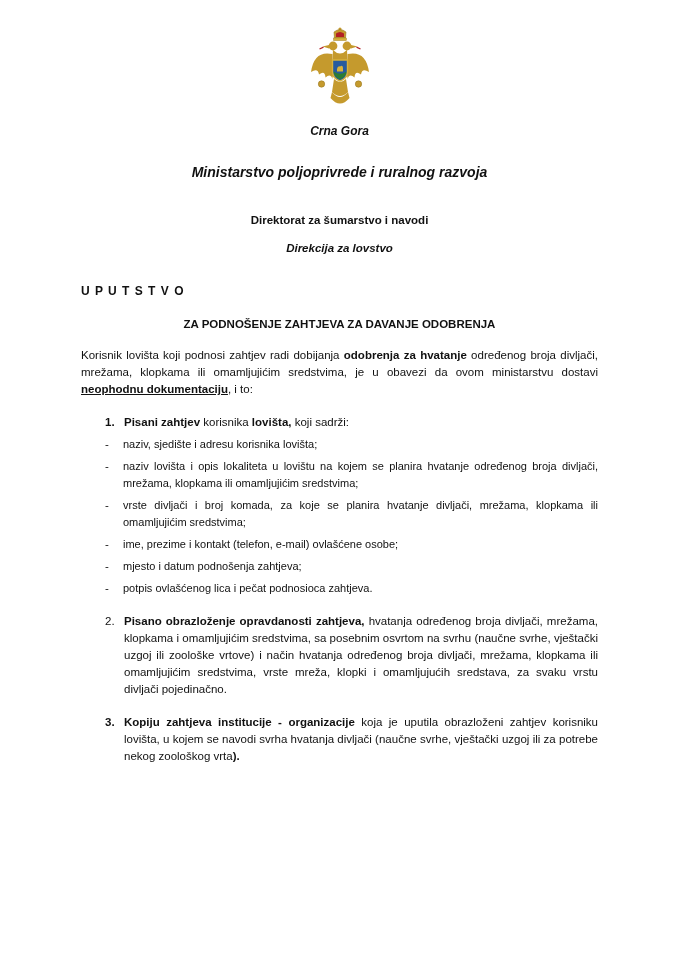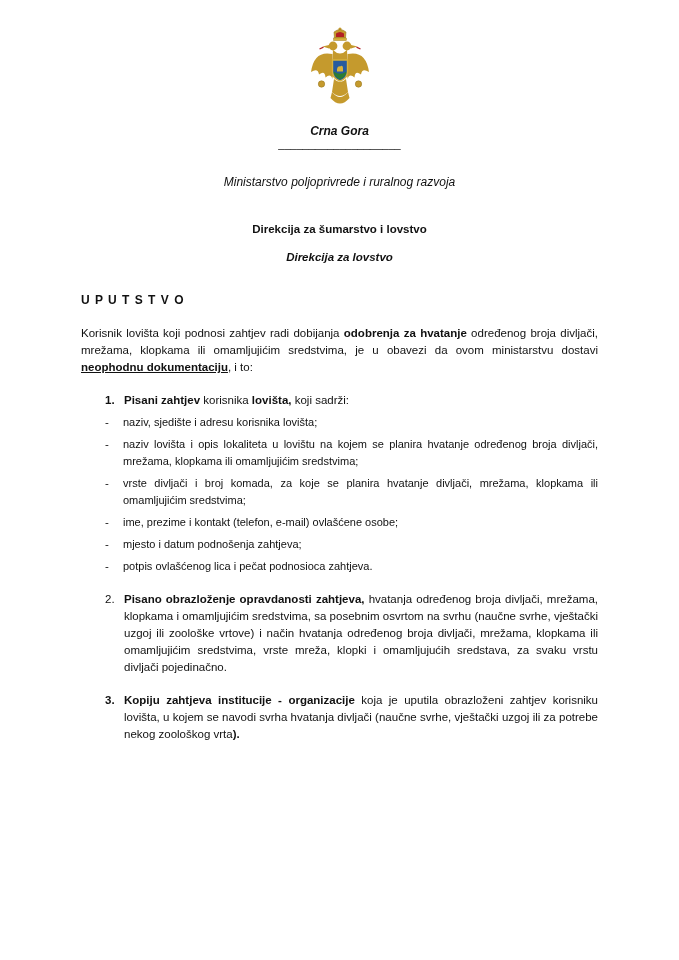--- a/index.html
+++ b/index.html
@@ -10,21 +10,21 @@
     background: #ffffff;
     box-sizing: border-box;
     padding: 26px 81px 40px 81px;
     font-family: "Liberation Sans", sans-serif;
     color: #111111;
   }
   .doc-header { text-align: center; }
   .coa { display: flex; justify-content: center; }
   .country { font-size: 12px; font-weight: 700; font-style: italic; margin-top: 10px; }
   .sep { font-size: 11px; line-height: 10px; margin-top: 1px; }
-  .ministry { font-size: 12px; font-weight: 400; font-style: italic; margin-top: 26px; }
+  .ministry { font-size: 14px; font-weight: 700; font-style: italic; margin-top: 26px; }
   .directorate { font-size: 11.5px; font-weight: 700; margin-top: 34px; }
   .direction { font-size: 11.5px; font-weight: 700; font-style: italic; margin-top: 16px; }
   .uputstvo { text-align: left; font-size: 12px; font-weight: 700; letter-spacing: 1px; margin-top: 30px; }
   .subtitle-block { margin-top: 18px; }
   .subtitle { text-align: center; font-size: 11.5px; font-weight: 700; line-height: 17px; }
   .para {
     font-size: 11.5px;
     line-height: 17px;
     text-align: justify;
     margin: 0;
@@ -93,29 +93,29 @@
 
         <path d="M26 53 Q32 59 38 53 L40 66 Q32 74 24 66 Z" fill="#c59a2d"></path>
         <path d="M24 66 Q32 76 40 66 L41.5 72 Q32 83 22.5 72 Z" fill="#c59a2d"></path>
 
         <path d="M24.5 34 H39.5 V45 Q39.5 52.5 32 55 Q24.5 52.5 24.5 45 Z" fill="#275b9e" stroke="#d8b23c" stroke-width="1.4"></path>
         <path d="M25.5 45.5 Q32 50 38.5 45.5 Q38 51 32 53.6 Q26 51 25.5 45.5 Z" fill="#2e7d32"></path>
         <path d="M29 43 q0.6 -3.4 3 -2.6 q2.8 -2 3 1.6 l0 3.4 l-6 0 Z" fill="#d8b23c"></path>
       </svg>
     </div>
     <div class="country">Crna Gora</div>
-    <div class="sep">____________________</div>
     <div class="ministry">Ministarstvo poljoprivrede i ruralnog razvoja</div>
-    <div class="directorate">Direkcija za šumarstvo i lovstvo</div>
+    <div class="directorate">Direktorat za šumarstvo i navodi</div>
     <div class="direction">Direkcija za lovstvo</div>
   </header>
 
   <div class="uputstvo">U P U T S T V O</div>
 
   <div class="subtitle-block">
+    <div class="subtitle">ZA PODNOŠENJE ZAHTJEVA ZA DAVANJE ODOBRENJA</div>
   </div>
 
   <main>
 
 
     <p class="para p2"><span>Korisnik lovišta koji podnosi zahtjev radi dobijanja </span><span style="font-weight: 700;">odobrenja za hvatanje</span><span> određenog broja divljači, mrežama, klopkama ili omamljujićim sredstvima, je u obavezi da ovom ministarstvu dostavi </span><span style="font-weight: 700; text-decoration: underline;">neophodnu dokumentaciju</span><span>, i to:</span></p>
 
     <div class="req-list">
 
       <div class="item item-first">

